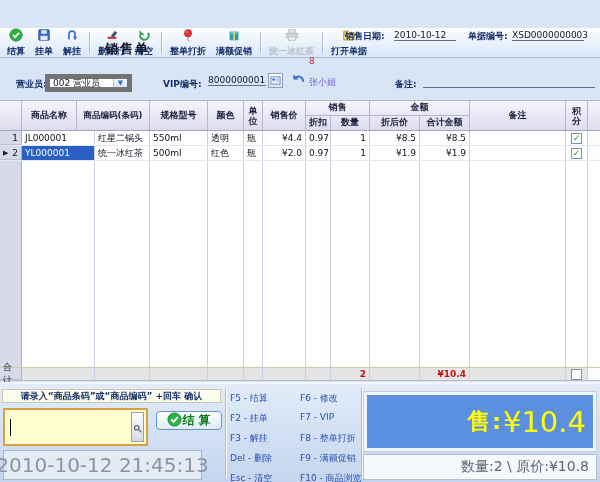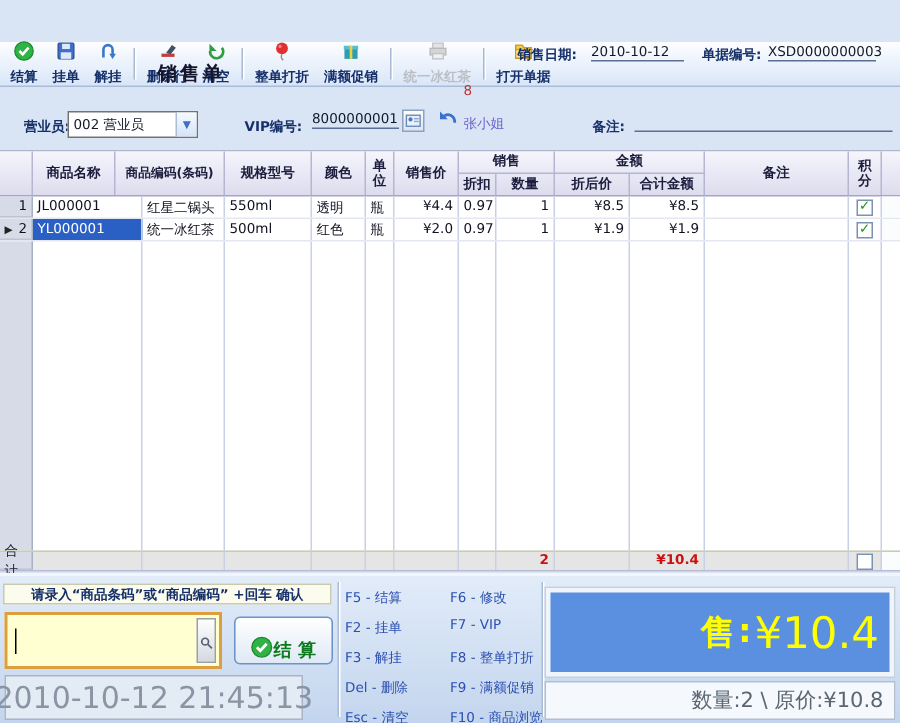--- a/index.html
+++ b/index.html
@@ -19,21 +19,21 @@
 
   
   .hs-label { position:absolute; font-size:9px; font-weight:bold; color:#16306a; }
   .hs-value { position:absolute; font-size:9px; color:#101828; border-bottom:1px solid #5a6f95; text-align:left; }
 
   .page-title { position:absolute; left:105px; top:40px; font-size:13px; font-weight:bold; color:#15152e; letter-spacing:2px; }
 
   
   .fm-label { position:absolute; font-size:9px; font-weight:bold; color:#16306a; }
   .combo { position:absolute; left:45px; top:74px; width:87px; height:18px; background:#fff;
-    border:1px solid #737373; display:flex; align-items:center;justify-content:space-between; }
+    border:5px solid #737373; display:flex; align-items:center;justify-content:space-between; }
   .combo-value { flex:1; font-size:9px; color:#101828; padding-left:3px; }
   .combo-arrow { width:14px; height:100%; background:linear-gradient(#f6faff,#d6e4f6);
     border-left:1px solid #aabdd8; color:#3a6fd0; font-size:7px; display:flex; align-items:center; justify-content:center; }
   .vip-value { position:absolute; left:208px; top:75px; width:58px; font-size:9px; color:#101828;
     border-bottom:1px solid #5a6f95; }
   .mini-btn { position:absolute; left:268px; top:73px; width:15px; height:15px;
     background:linear-gradient(#fdfdfd,#dde4ee); border:1px solid #8ea2c0; display:flex; align-items:center; justify-content:center; }
   .mini-btn svg { width:11px; height:11px; }
   .undo-ic { position:absolute; left:291px; top:72px; width:15px; height:15px; }
   .vip-name { position:absolute; left:309px; top:76px; font-size:9px; color:#6a5fd0; }
@@ -84,23 +84,23 @@
   .vsep { position:absolute; top:4px; bottom:4px; width:1px; background:#a9bcd6; box-shadow:1px 0 0 #fff; }
   .hint { position:absolute; left:2px; top:5px; width:219px; height:14px; background:#fbfbee;
     border:1px solid #c9c9ae; font-size:9px; font-weight:bold; color:#16306a;
     display:flex; align-items:center; justify-content:center; white-space:nowrap; }
   .scan-input { position:absolute; left:3px; top:24px; width:145px; height:38px;
     background:#ffffd2; border:2px solid #dd9f3d; }
   .caret { position:absolute; left:5px; top:9px; width:1px; height:17px; background:#000; }
   .lookup-btn { position:absolute; right:2px; top:2px; bottom:2px; width:13px;
     background:linear-gradient(#fefefe,#d5d9e0); border:1px solid #98a0ac;
     display:flex; align-items:center; justify-content:center; }
-  .checkout-btn { position:absolute; left:156px; top:27px; width:66px; height:32px;
+  .checkout-btn { position:absolute; left:156px; top:27px; width:66px; height:19px;
     border:1px solid #6a94c8; border-radius:4px; background:linear-gradient(#ffffff,#dfe9f6);
-    display:flex; align-items:flex-end; justify-content:center; gap:0;
+    display:flex; align-items:flex-start; justify-content:center; gap:0;
     font-size:12px; font-weight:bold; color:#0c7a1d; cursor:pointer; }
   .checkout-btn svg { width:15px; height:15px; }
   .datetime { position:absolute; left:3px; top:66px; width:199px; height:30px;
     background:#e3ebf5; border:1px solid #a9b4c4; display:flex; align-items:center; justify-content:center;
     font-size:20px; color:#8a95a3; white-space:nowrap; }
   .hotkeys { position:absolute; left:230px; top:8px; width:130px;
     display:grid; grid-template-columns:60px auto; column-gap:10px; row-gap:7px;
     font-size:9px; color:#2b4fb0; white-space:nowrap; }
   .price-frame { position:absolute; left:363px; top:7px; width:234px; height:61px;
     background:#f0f5fb; border:1px solid #c5d0df; padding:3px; }

